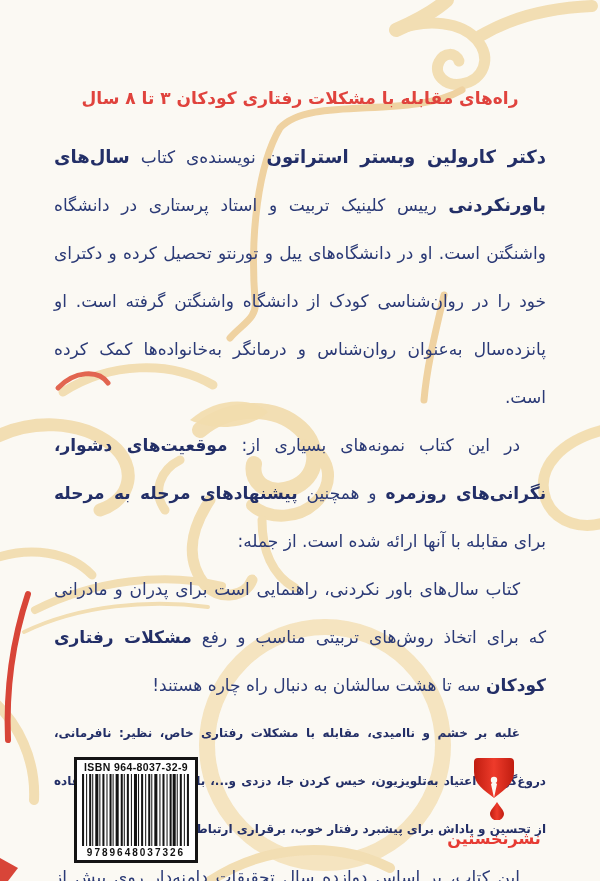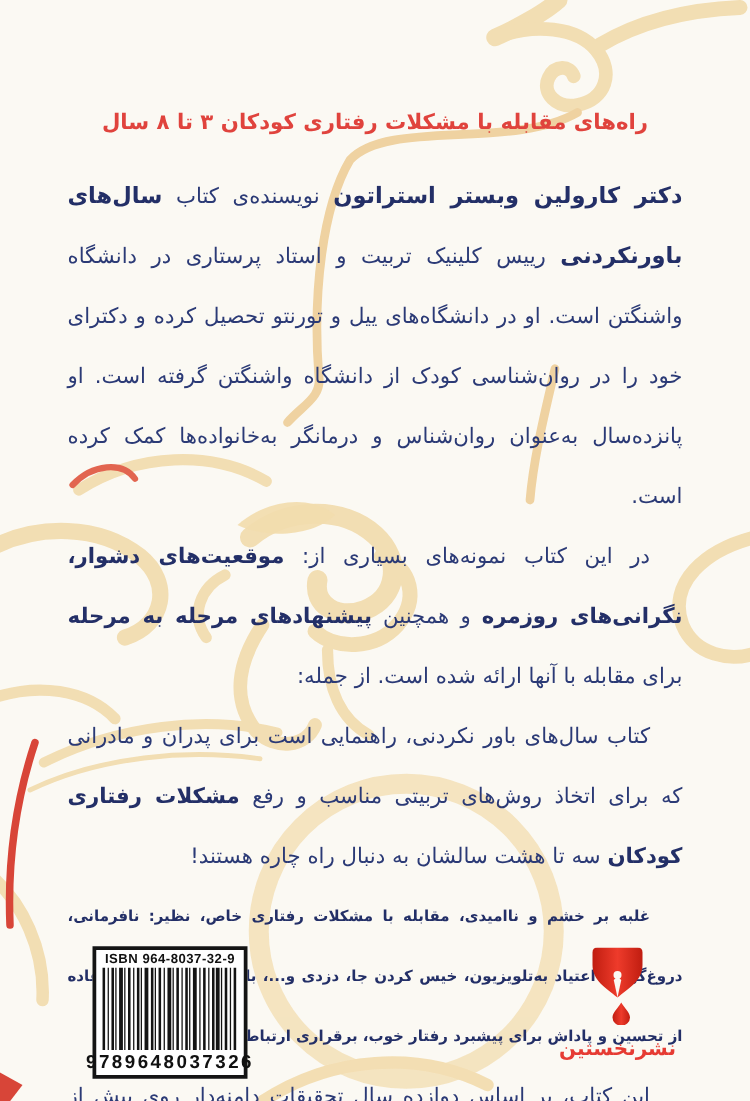--- a/index.html
+++ b/index.html
@@ -31,21 +31,21 @@
     display:flex;flex-direction:column;align-items:center;
     padding:1px 3px 2px 3px;direction:ltr;
   }
   .isbn{
     font-family:"Liberation Sans",sans-serif;
     font-size:10.5px;font-weight:bold;color:#111;letter-spacing:.4px;white-space:nowrap;
   }
   .bars{width:100%;flex:1;margin-top:1px;}
   .digits{
     font-family:"Liberation Sans",sans-serif;
-    font-size:15px;font-weight:bold;color:#111;letter-spacing:2px;
+    font-size:10px;font-weight:bold;color:#111;letter-spacing:2px;
     margin-top:1px;white-space:nowrap;
   }
   
   .publisher{
     position:absolute;left:438px;top:758px;width:112px;
     text-align:center;direction:rtl;
   }
   .nib{display:block;margin:0 auto;}
   .pubname{margin-top:9px;font-size:16px;font-weight:bold;color:#e63b33;}
 </style>

